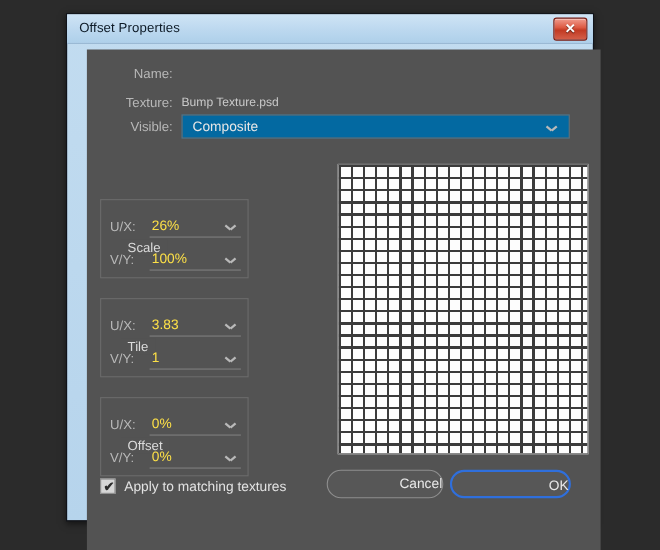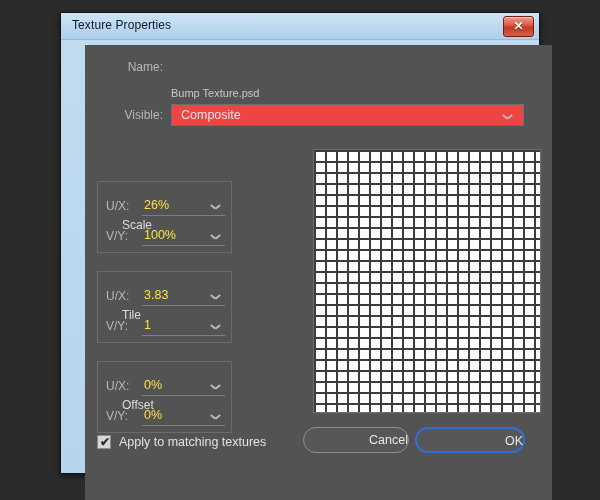--- a/index.html
+++ b/index.html
@@ -64,21 +64,21 @@
     font-size: 12px;
     font-weight: bold;
     line-height: 18px;
     text-align: center;
     text-shadow: 0 1px 1px rgba(0,0,0,0.6);
   }
 
   
   #dlg-body {
     position: absolute;
-    left: 24px;
+    left: 18px;
     top: 32px;
     width: 467px;
     height: 456px;
     background: #535353;
     box-sizing: border-box;
   }
 
   
   .frow {
     position: absolute;
@@ -126,21 +126,21 @@
   #texture-label { left: 0; top: 0; }
 
   #visible-row { top: 58px; }
   #visible-label { left: 0; top: 0; }
   #visible-select {
     position: absolute;
     left: 86px;
     top: 1px;
     width: 353px;
     height: 22px;
-    background: #ef4444;
+    background: #0369a1;
     border: 1px solid #6e6e6e;
     box-sizing: border-box;
     cursor: pointer;
   }
   #visible-select .sel-text {
     position: absolute;
     left: 9px;
     top: 0;
     line-height: 20px;
     font-size: 12.5px;
@@ -307,33 +307,34 @@
     width: 110px;
     border: 2px solid #2f6fdc;
   }
 </style>
 </head>
 <body>
 
 <div id="dialog">
 
   <div id="titlebar">
-    <div id="title-text">Texture Properties</div>
+    <div id="title-text">Offset Properties</div>
     <div id="close-button">
       <div class="glyph">✕</div>
     </div>
   </div>
 
   <div id="dlg-body">
 
     <div class="frow" id="name-row">
       <div class="flabel" id="name-label">Name:</div>
     </div>
 
     <div class="frow" id="texture-row">
+      <div class="flabel" id="texture-label">Texture:</div>
       <div class="fvalue-static">Bump Texture.psd</div>
     </div>
 
     <div class="frow" id="visible-row">
       <div class="flabel" id="visible-label">Visible:</div>
       <div id="visible-select">
         <div class="sel-text">Composite</div>
         <span class="chev" id="visible-chev"></span>
       </div>
     </div>

